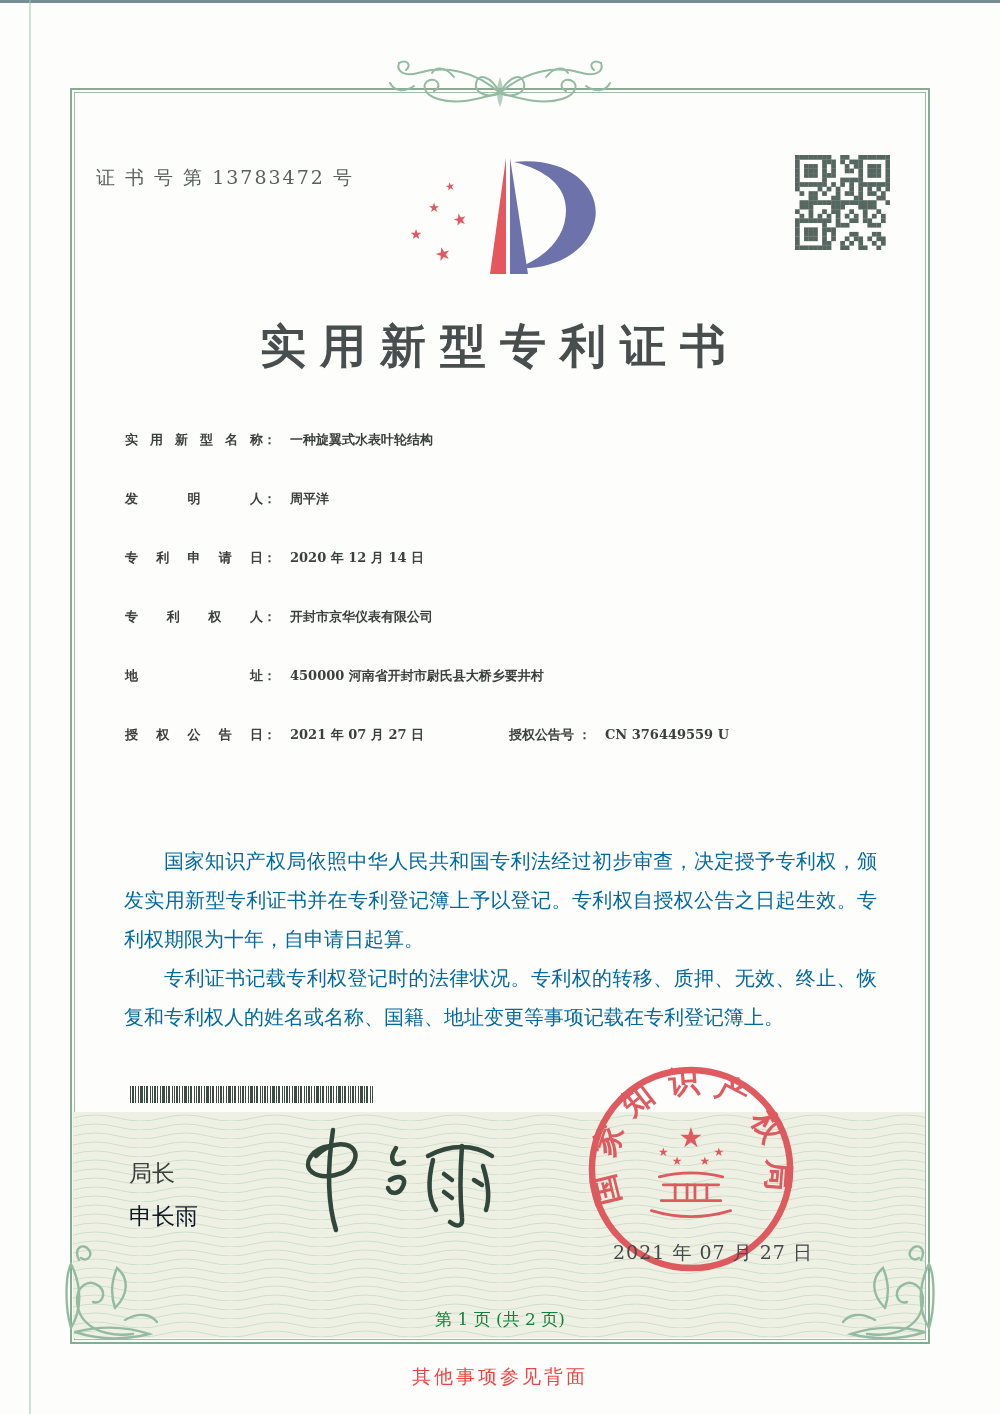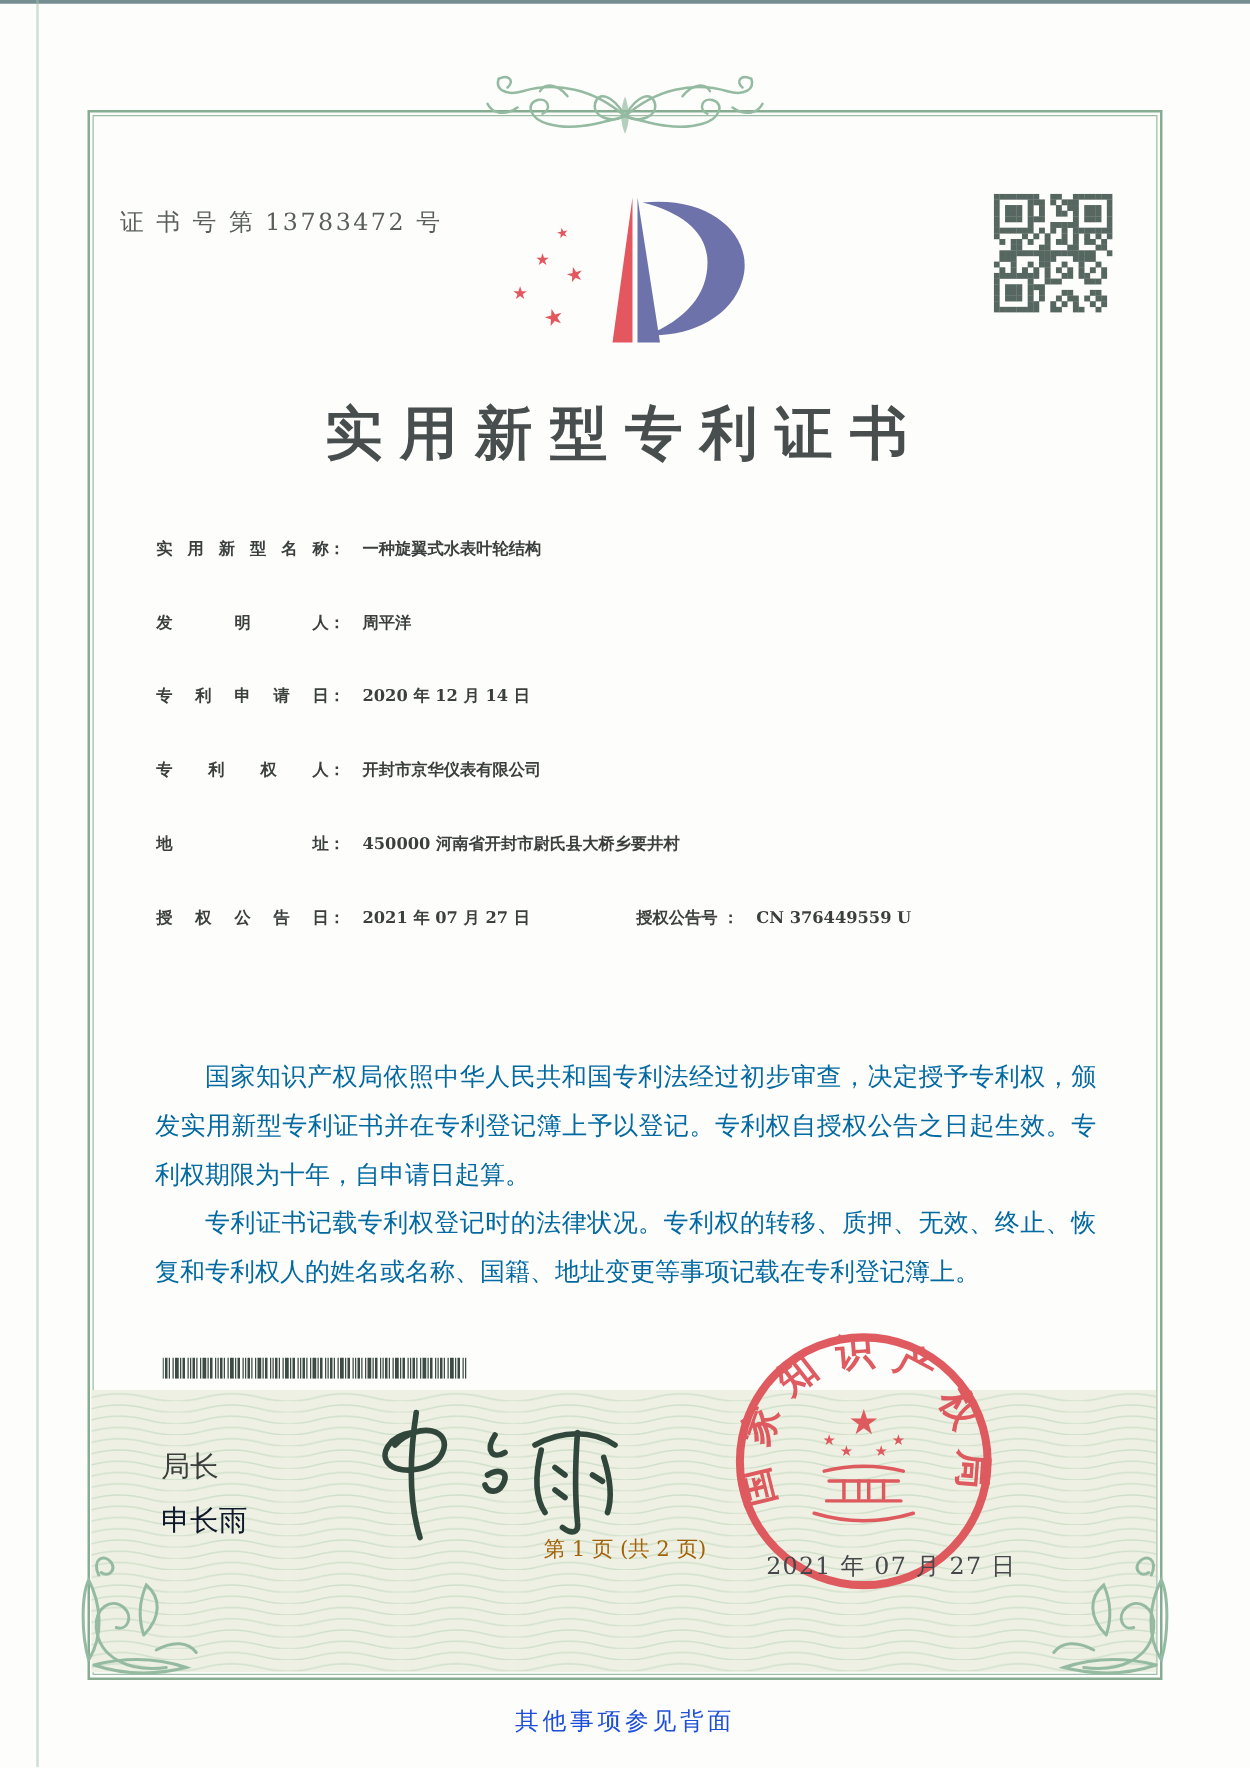--- a/index.html
+++ b/index.html
@@ -40,22 +40,22 @@
   .paras p{margin:0;text-indent:2em;font-size:20px;line-height:39px;text-align:justify;color:#0369a1;}
   
   .barcode{position:absolute;left:130px;top:1086px;width:248px;height:17px;z-index:2;}
   .director-title{position:absolute;left:129px;top:1158px;font-size:23px;color:#3a3f3c;z-index:2;
     font-family:"DejaVu Sans","Liberation Sans",sans-serif;}
   .director-name{position:absolute;left:129px;top:1201px;font-size:23px;color:#0f172a;z-index:2;
     font-family:"DejaVu Sans","Liberation Sans",sans-serif;}
   .signature{position:absolute;left:278px;top:1118px;width:250px;height:120px;z-index:2;}
   .seal{position:absolute;left:582px;top:1060px;width:218px;height:218px;z-index:3;opacity:.93;}
   .seal-date{position:absolute;left:613px;top:1240px;font-size:19px;letter-spacing:1px;color:#45474a;z-index:4;white-space:nowrap;}
-  .page-info{position:absolute;left:0;top:1228px;width:100%;text-align:center;font-size:17px;color:#a16207;z-index:2;}
-  .back-note{position:absolute;left:0;top:1364px;width:100%;text-align:center;font-size:19px;letter-spacing:3px;color:#1d4ed8;}
+  .page-info{position:absolute;left:0;top:1308px;width:100%;text-align:center;font-size:17px;color:#15803d;z-index:2;}
+  .back-note{position:absolute;left:0;top:1364px;width:100%;text-align:center;font-size:19px;letter-spacing:3px;color:#ef4444;}
   .star{font-family:"DejaVu Sans",sans-serif;}
 </style>
 </head>
 <body>
 
 <div class="page">
 
   <div class="top-edge"></div>
   <div class="left-edge"></div>
 

